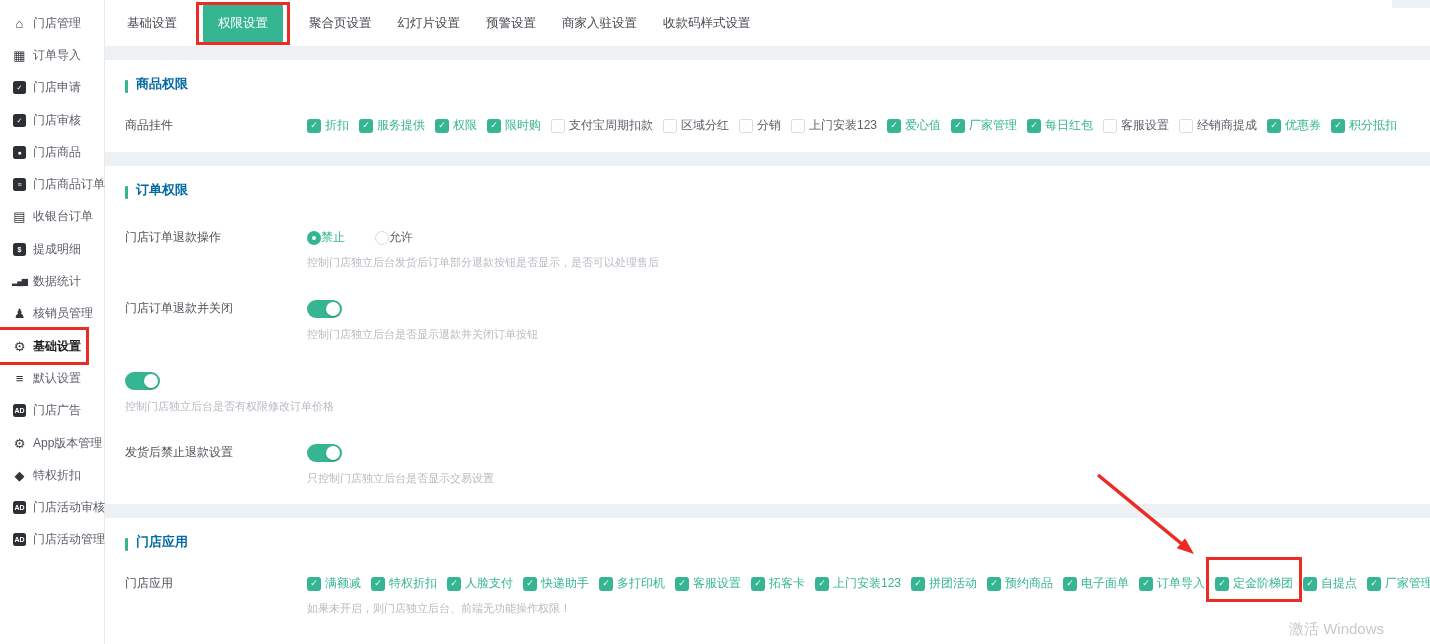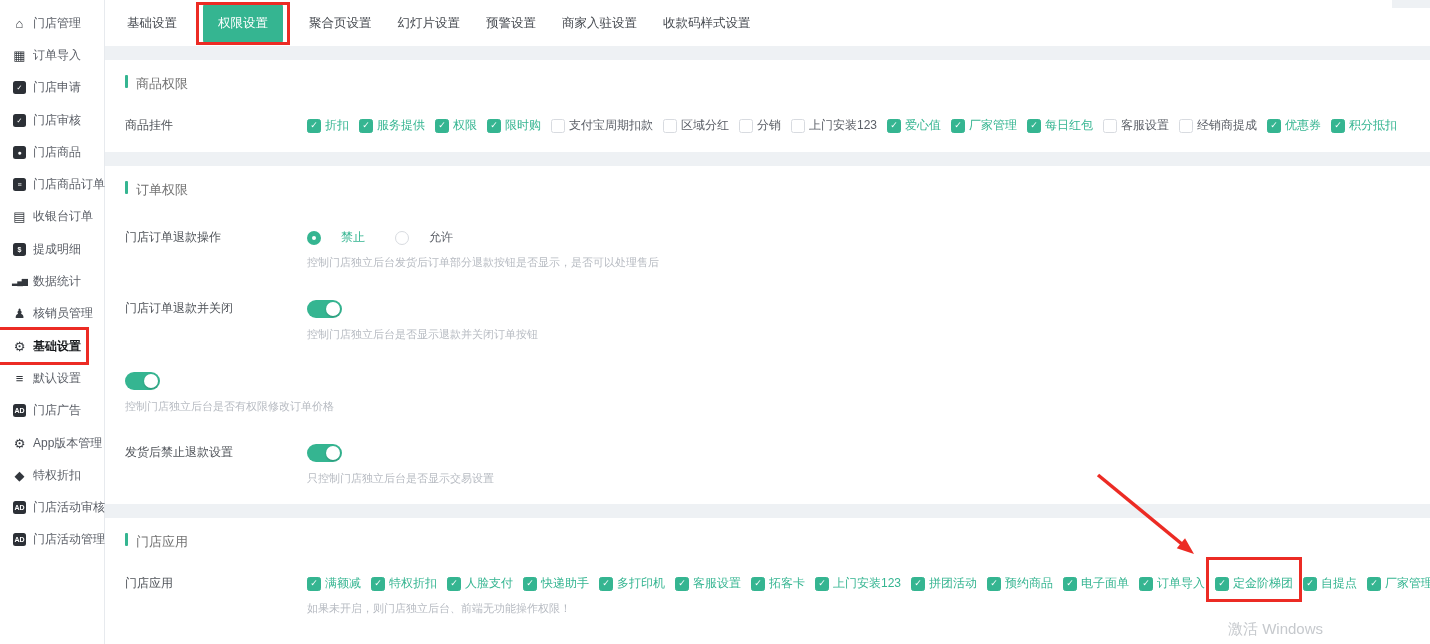--- a/index.html
+++ b/index.html
@@ -21,47 +21,47 @@
   .bars{font-size:8px;letter-spacing:-1px;}
   .side-label{white-space:nowrap;}
   .side-item.active .side-label{font-weight:bold;color:#17191c;}
   
   .main{flex:1;display:flex;flex-direction:column;min-width:0;}
   .tabbar{background:#fff;height:46px;min-height:46px;display:flex;align-items:center;gap:26px;padding-left:22px;}
   .tab{color:#474b51;font-size:12.5px;white-space:nowrap;cursor:pointer;}
   .tab.active{background:var(--accent);color:#fff;padding:12px 15px;border-radius:4px;}
   .card{background:var(--card);margin-top:14px;padding:15px 0 18px 20px;}
   .card:last-child{flex:1;}
-  .sec-title{display:flex;align-items:flex-start;font-weight:normal;font-size:13px;color:#737373;}
+  .sec-title{display:flex;align-items:flex-end;font-weight:bold;font-size:13px;color:#0369a1;}
   .sec-title::before{content:'';width:3px;height:13px;background:var(--accent);margin-right:8px;border-radius:1px;}
   .form-row{display:flex;margin-top:24px;}
   .flabel{width:170px;min-width:170px;text-align:left;color:#4f5359;margin-right:12px;line-height:16px;white-space:nowrap;}
   .ctrl{display:flex;flex-direction:column;min-width:0;}
   .ctrl-line{display:flex;align-items:center;min-height:16px;}
   .checks{display:flex;column-gap:10px;white-space:nowrap;align-items:center;}
   .check-item{display:inline-flex;align-items:center;gap:4px;}
   .cb{width:14px;height:14px;min-width:14px;border-radius:2.5px;border:1px solid #d8dbe0;background:#fff;display:inline-flex;align-items:center;justify-content:center;font-size:9px;color:#fff;cursor:pointer;line-height:1;}
   .cb.checked{background:var(--accent);border-color:var(--accent);}
   .cb-label{color:#5a5e66;}
   .check-item.checked .cb-label{color:var(--accent);}
-  .radio-opt{display:inline-flex;align-items:center;gap:20px;margin-right:30px;cursor:pointer;}
+  .radio-opt{display:inline-flex;align-items:center;gap:0;margin-right:30px;cursor:pointer;}
   .radio{width:14px;height:14px;border-radius:50%;position:relative;}
   .radio.sel{background:var(--accent);}
   .radio.sel::after{content:'';position:absolute;width:4px;height:4px;background:#fff;border-radius:50%;left:5px;top:5px;}
   .radio.unsel{border:1px solid #d8dbe0;background:#fff;}
   .radio-label.sel{color:var(--accent);}
   .radio-label.unsel{color:#5a5e66;}
   .toggle{width:35px;height:18px;border-radius:9px;background:var(--accent);position:relative;display:inline-block;cursor:pointer;}
   .toggle::after{content:'';position:absolute;right:2px;top:2px;width:14px;height:14px;border-radius:50%;background:#fff;box-shadow:0 1px 2px rgba(0,0,0,.2);}
   .hint{margin-top:9px;font-size:11px;color:var(--hint);white-space:nowrap;}
   .orow{margin-top:30px;}
   .orow:first-of-type{}
   
   .red-box{position:absolute;border:3px solid var(--red);z-index:50;pointer-events:none;}
-  .watermark{position:absolute;left:1228px;top:620px;font-size:15px;color:#c6c9cd;z-index:40;white-space:nowrap;}
+  .watermark{position:absolute;left:1289px;top:620px;font-size:15px;color:#c6c9cd;z-index:40;white-space:nowrap;}
   .corner-strip{position:absolute;left:1392px;top:0;width:38px;height:8px;background:var(--page);z-index:5;}
   #arrow-svg{position:absolute;left:0;top:0;z-index:60;pointer-events:none;}
 </style>
 </head>
 <body>
 
 <div class="app">
   <aside class="sidebar" id="sidebar">
       <div class="side-item">
         <span class="side-icon">⌂</span>

